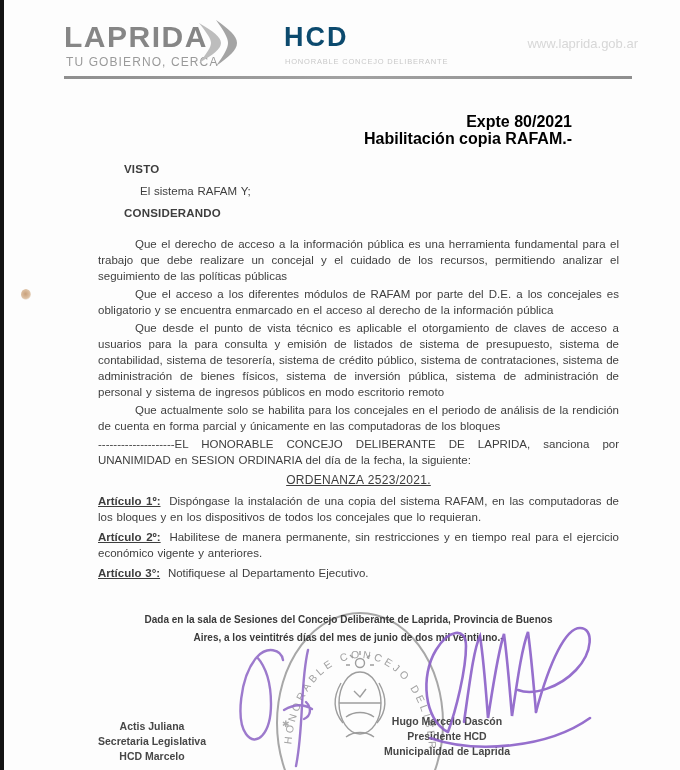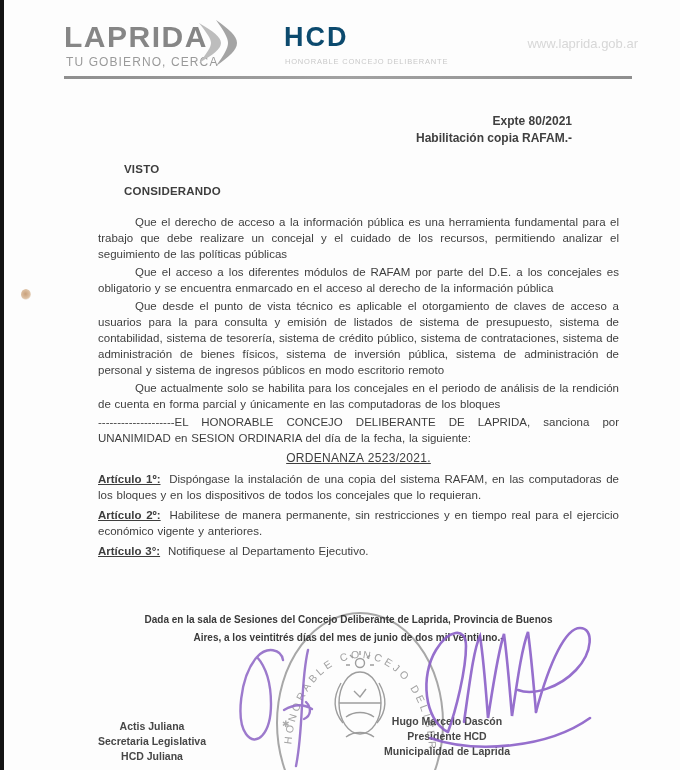--- a/index.html
+++ b/index.html
@@ -20,21 +20,21 @@
   .chevrons { position:absolute; left:196px; top:18px; }
   .org-acronym { position:absolute; left:284px; top:22px; font-size:27px; font-weight:bold;
     color:#0c4a6e; letter-spacing:2px; }
   .org-name { position:absolute; left:285px; top:57px; font-size:7.5px; color:#c9c9c9; letter-spacing:.8px; }
   .website { position:absolute; right:42px; top:36px; font-size:13px; color:#d7d7d7; }
   .rule { position:absolute; left:64px; top:76px; width:568px; height:3px;
     background:linear-gradient(90deg,#8f8f8f,#a2a2a2,#8f8f8f); }
 
   
   .ref { position:absolute; right:108px; top:113px; text-align:right;
-    font-size:12px; font-weight:bold; line-height:17px; color:#404040; }
+    font-size:16px; font-weight:bold; line-height:17px; color:#000000; }
 
   
   .doc { position:absolute; left:98px; top:161px; width:521px; z-index:2;
     font-size:11.5px; line-height:16px; word-spacing:.6px; }
   .doc .heading { font-weight:bold; margin:0 0 6px 26px; letter-spacing:.2px; }
   .doc .heading.second { margin-bottom:15px; }
   .doc .visto-body { text-indent:42px; margin-bottom:6px; }
   .doc p.para { text-align:justify; text-indent:37px; margin-bottom:2px; }
   .doc p.enactment { text-align:justify; margin:2px 0 4px; }
   .doc .ord-title { text-align:center; font-weight:normal; text-decoration:underline;
@@ -77,20 +77,21 @@
   <div class="website">www.laprida.gob.ar</div>
   <div class="rule"></div>
 
   <div class="ref">
     <div>Expte 80/2021</div>
     <div>Habilitación copia RAFAM.-</div>
   </div>
 
   <div class="doc">
     <div class="heading">VISTO</div>
+    <p class="visto-body">El sistema RAFAM Y;</p>
     <div class="heading second">CONSIDERANDO</div>
     <p class="para">Que el derecho de acceso a la información pública es una herramienta fundamental para el trabajo que debe realizare un concejal y el cuidado de los recursos, permitiendo analizar el seguimiento de las políticas públicas</p>
     <p class="para">Que el acceso a los diferentes módulos de RAFAM por parte del D.E. a los concejales es obligatorio y se encuentra enmarcado en el acceso al derecho de la información pública</p>
     <p class="para">Que desde el punto de vista técnico es aplicable el otorgamiento de claves de acceso a usuarios para la para consulta y emisión de listados de sistema de presupuesto, sistema de contabilidad, sistema de tesorería, sistema de crédito público, sistema de contrataciones, sistema de administración de bienes físicos, sistema de inversión pública, sistema de administración de personal y sistema de ingresos públicos en modo escritorio remoto</p>
     <p class="para">Que actualmente solo se habilita para los concejales en el periodo de análisis de la rendición de cuenta en forma parcial y únicamente en las computadoras de los bloques</p>
     <p class="enactment">--------------------EL HONORABLE CONCEJO DELIBERANTE DE LAPRIDA, sanciona por UNANIMIDAD en SESION ORDINARIA del día de la fecha, la siguiente:</p>
     <div class="ord-title">ORDENANZA 2523/2021.</div>
     <p class="article"><span class="art-label">Artículo 1º:</span> <span>Dispóngase la instalación de una copia del sistema RAFAM, en las computadoras de los bloques y en los dispositivos de todos los concejales que lo requieran.</span></p>
     <p class="article"><span class="art-label">Artículo 2º:</span> <span>Habilitese de manera permanente, sin restricciones y en tiempo real para el ejercicio económico vigente y anteriores.</span></p>
     <p class="article"><span class="art-label">Artículo 3°:</span> <span>Notifiquese al Departamento Ejecutivo.</span></p>
@@ -148,21 +149,21 @@
         <path d="M 48,104 C 54,62 58,30 64,18 C 68,44 70,74 72,100 C 78,62 82,34 88,16 C 92,46 94,76 96,98 C 102,58 106,30 112,14 C 116,44 118,72 120,94"></path>
         <path d="M 120,94 C 134,42 150,10 164,10 C 178,10 177,34 160,52 C 144,69 118,78 102,72"></path>
         <path d="M 14,120 C 60,136 132,130 174,100"></path>
       </g>
     </svg>
   </div>
 
   <div class="signer signer-left">
     <div>Actis Juliana</div>
     <div>Secretaria Legislativa</div>
-    <div>HCD Juliana</div>
+    <div>HCD Marcelo</div>
   </div>
   <div class="signer signer-right">
     <div>Hugo Marcelo Dascón</div>
     <div>Presidente HCD</div>
     <div>Municipalidad de Laprida</div>
   </div>
 
 </div>
 
 </body></html>

